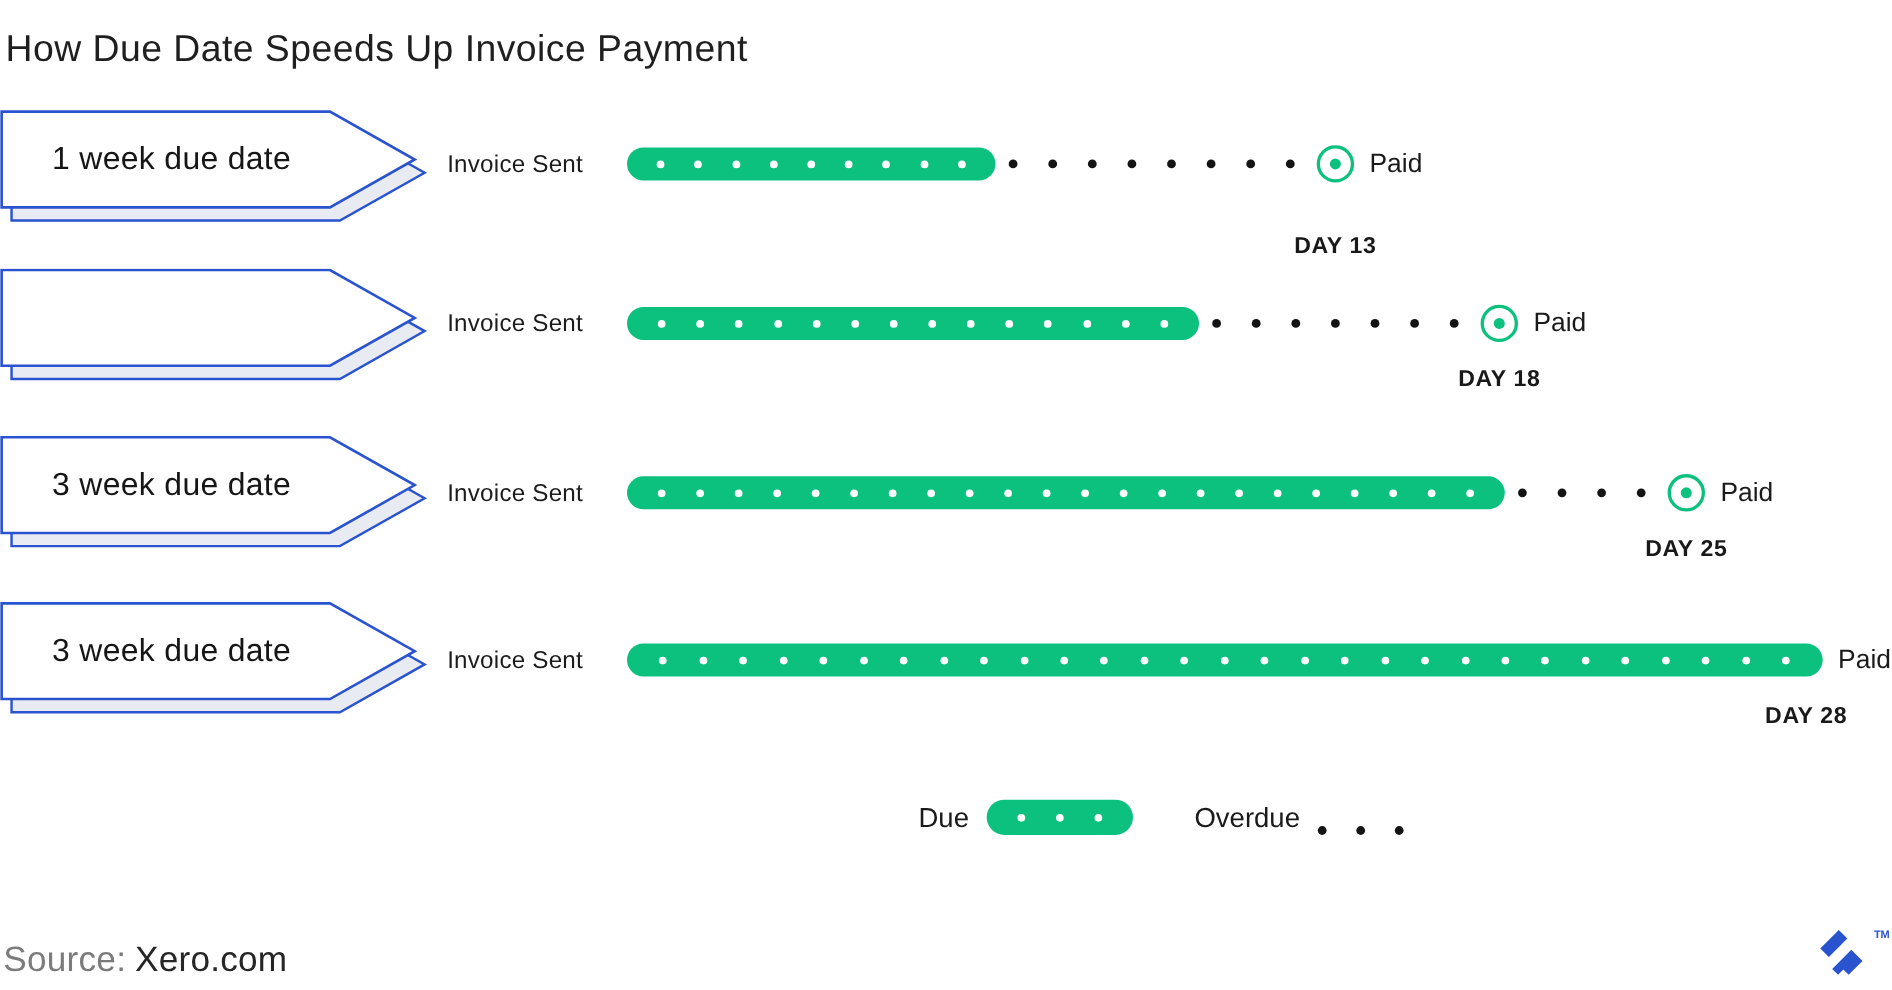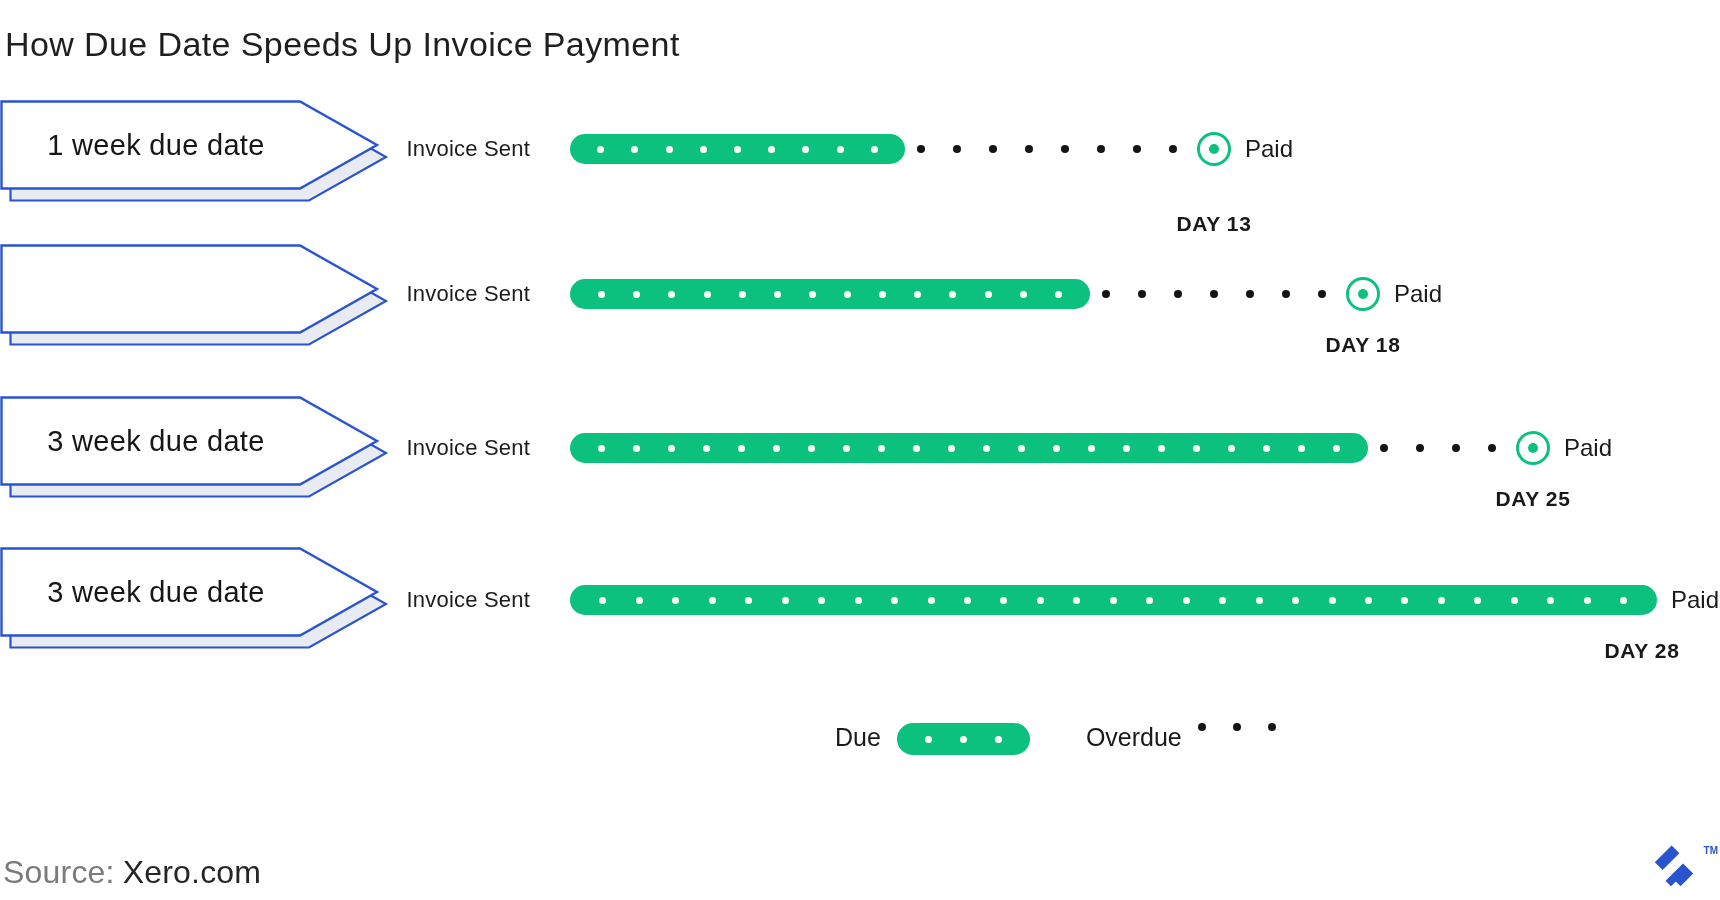--- a/index.html
+++ b/index.html
@@ -20,21 +20,21 @@
   .wdot{width:7px;height:7px;border-radius:50%;background:#fff;}
   .odots{display:flex;align-items:center;gap:28px;margin-left:12px;flex:0 0 auto;}
   .bdot{width:8px;height:8px;border-radius:50%;background:#141414;}
   .pcircle{width:28px;height:28px;border:3px solid var(--green);border-radius:50%;
            background:#fff;margin-left:20px;display:flex;align-items:center;
            justify-content:center;flex:0 0 auto;}
   .pdot{width:10px;height:10px;border-radius:50%;background:var(--green);}
   .paid{font-size:24px;margin-left:14px;white-space:nowrap;color:#1a1a1a;}
   .day{position:absolute;top:56px;transform:translateX(-50%);font-size:21px;
        font-weight:700;letter-spacing:.6px;color:#191919;white-space:nowrap;}
-  .legend{position:absolute;left:835px;top:723px;display:flex;align-items:flex-start;height:36px;}
+  .legend{position:absolute;left:835px;top:723px;display:flex;align-items:flex-end;height:36px;}
   .legend .llabel{font-size:25px;color:#1a1a1a;}
   .legend .pill{width:133px;height:32px;margin-left:16px;}
   .legend .olabel{margin-left:56px;font-size:25px;color:#1a1a1a;}
   .legend .odots{margin-left:16px;gap:27px;}
   .source{position:absolute;left:3px;top:854px;font-size:32px;letter-spacing:.2px;}
   .source .prefix{color:#7b7b7b;}
   .source .name{color:#262626;margin-left:8px;}
   .logo{position:absolute;left:1652px;top:843px;width:66px;height:56px;}
   .logo .tm{position:absolute;right:0;top:2px;font-size:10px;font-weight:700;color:var(--blue);}
 </style>

